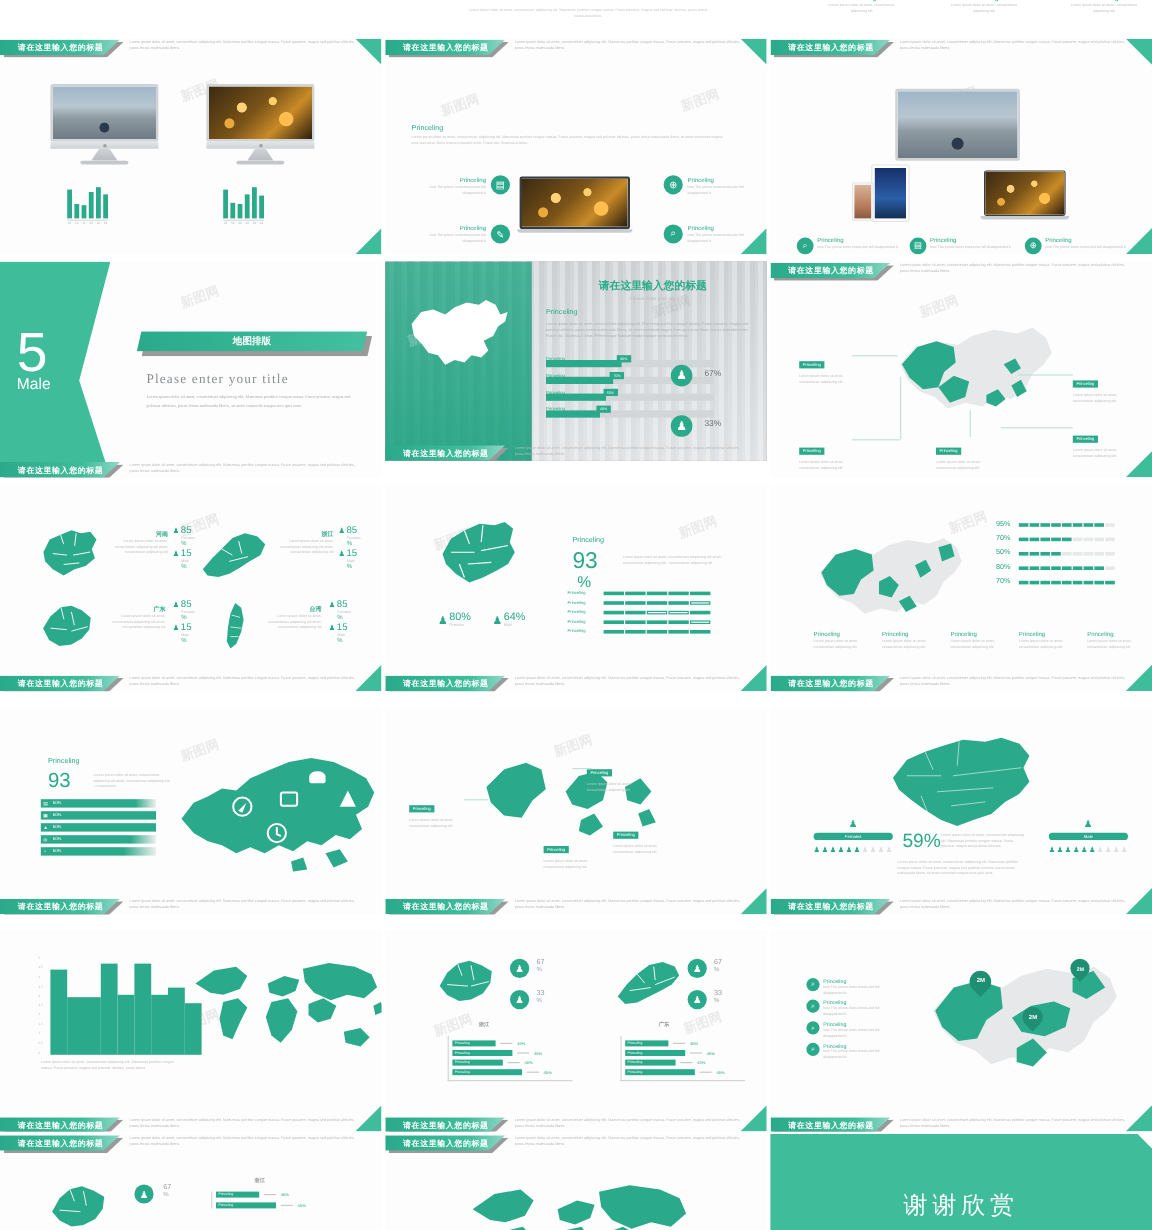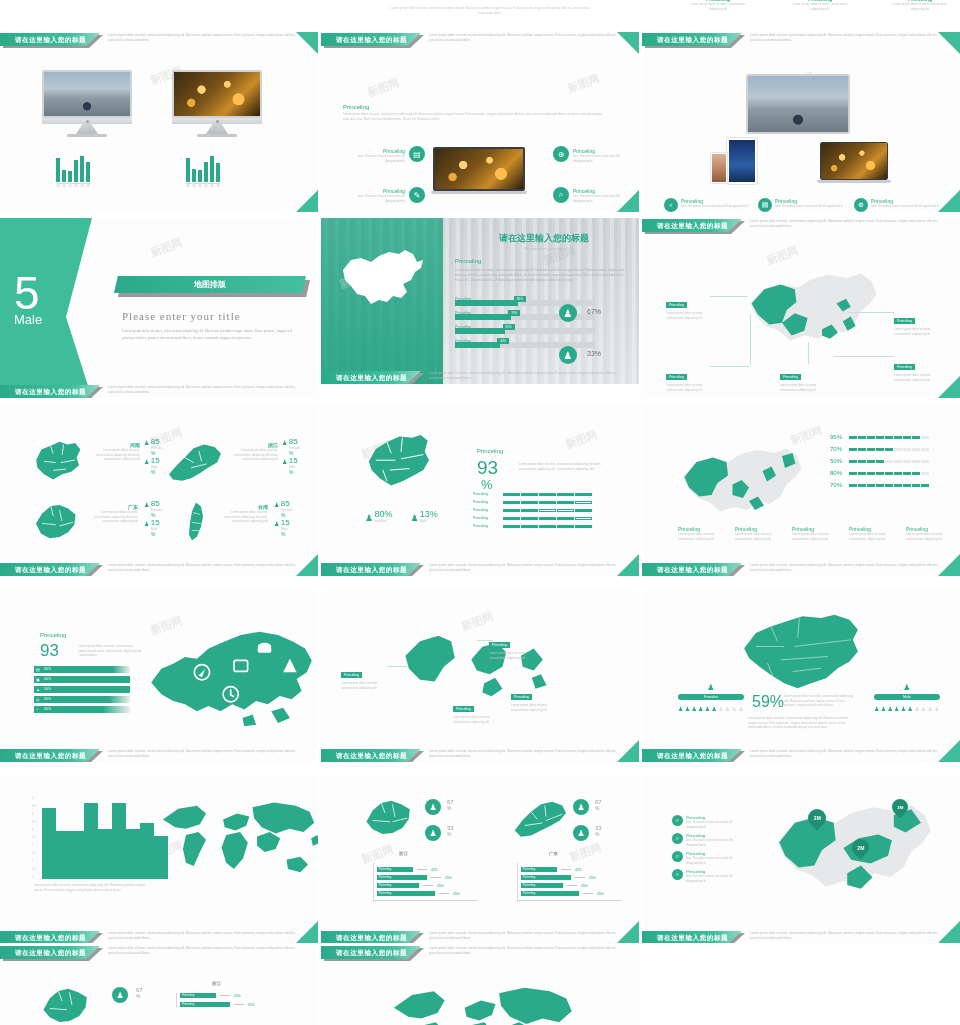--- a/index.html
+++ b/index.html
@@ -561,21 +561,21 @@
     <div style="display:flex;align-items:flex-end;gap:1px;">
       <span class="ppl" style="font-size:9px;">♟</span>
       <div>
         <div style="color:#2aaa8a;font-size:9px;line-height:1;">80%</div>
         <div style="color:#bfc3c5;font-size:3.2px;">Females</div>
       </div>
     </div>
     <div style="display:flex;align-items:flex-end;gap:1px;">
       <span class="ppl" style="font-size:9px;">♟</span>
       <div>
-        <div style="color:#2aaa8a;font-size:9px;line-height:1;">13%</div>
+        <div style="color:#2aaa8a;font-size:9px;line-height:1;">64%</div>
         <div style="color:#bfc3c5;font-size:3.2px;">Male</div>
       </div>
     </div>
   </div>
 
   <div style="position:absolute;left:156px;top:44px;" class="pc-title">Princeling</div>
   <div style="position:absolute;left:156px;top:54px;color:#2aaa8a;font-size:19px;line-height:1;font-weight:300;">93</div>
   <div style="position:absolute;left:160px;top:74px;color:#2aaa8a;font-size:13px;line-height:1;font-weight:300;">%</div>
   <div class="tiny" style="position:absolute;left:198px;top:58px;width:90px;">Lorem ipsum dolor sit amet, consectetuer adipiscing elit amet, consectetuer adipiscing elit , consectetuer adipiscing elit</div>
 
@@ -1188,20 +1188,24 @@
     <path class="mapfill" d="M14 36 L34 22 L58 18 L70 28 L62 42 L44 48 L30 46 Z"></path>
     <path class="mapfill" d="M44 56 L60 52 L70 62 L62 78 L54 96 L44 92 L40 74 Z"></path>
     <path class="mapfill" d="M92 36 L110 28 L126 32 L122 44 L108 50 L94 46 Z"></path>
     <path class="mapfill" d="M96 56 L114 52 L124 66 L118 86 L106 100 L96 92 L90 72 Z"></path>
     <path class="mapfill" d="M130 20 L158 14 L186 18 L204 26 L210 40 L196 52 L178 48 L160 54 L142 46 L132 34 Z"></path>
     <path class="mapfill" d="M136 58 L152 52 L166 60 L160 74 L146 78 L136 70 Z"></path>
     <path class="mapfill" d="M174 88 L192 84 L202 94 L192 104 L176 100 Z"></path>
   </svg>
 </div>
 
+<div class="slide" style="left:642px;top:945px;width:318px;height:80px;background:#3fbd9b;">
+  <div style="position:absolute;left:0;right:0;top:46px;text-align:center;color:#fff;font-size:20px;letter-spacing:4px;font-weight:300;">谢谢欣赏</div>
+  <div style="position:absolute;right:0;top:-14px;width:26px;height:26px;background:#ffffff;clip-path:polygon(100% 0,100% 100%,0 0);"></div>
+</div>
 
 <div style="position:absolute;left:0;top:0;width:960px;height:30px;overflow:hidden;">
   <div class="tiny" style="position:absolute;left:390px;top:6px;width:200px;text-align:center;color:#c8c8c8;">Lorem ipsum dolor sit amet, consectetuer adipiscing elit. Maecenas porttitor congue massa. Fusce posuere, magna sed pulvinar ultricies, purus lectus malesuada libero.</div>
   <div style="position:absolute;left:688px;top:-4px;text-align:center;width:60px;">
     <div style="color:#2aaa8a;font-size:5px;font-weight:bold;">Princeling</div>
     <div class="tiny">Lorem ipsum dolor sit amet, consectetuer adipiscing elit</div>
   </div>
   <div style="position:absolute;left:790px;top:-4px;text-align:center;width:60px;">
     <div style="color:#2aaa8a;font-size:5px;font-weight:bold;">Princeling</div>
     <div class="tiny">Lorem ipsum dolor sit amet, consectetuer adipiscing elit</div>

